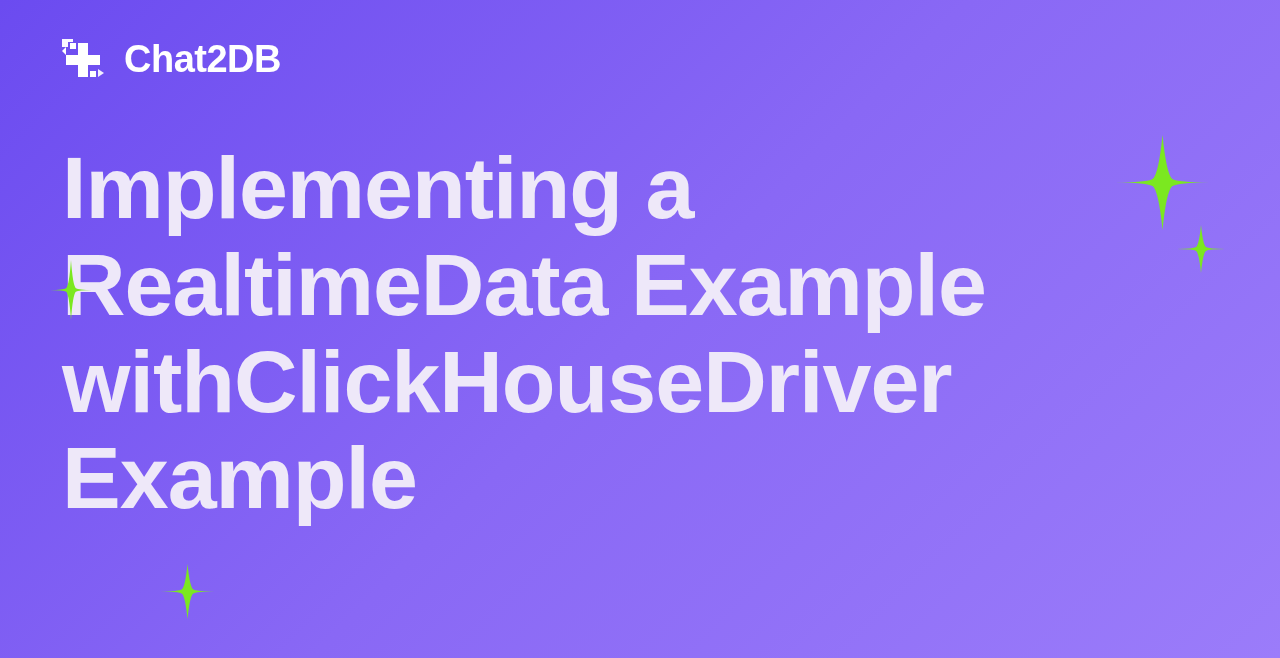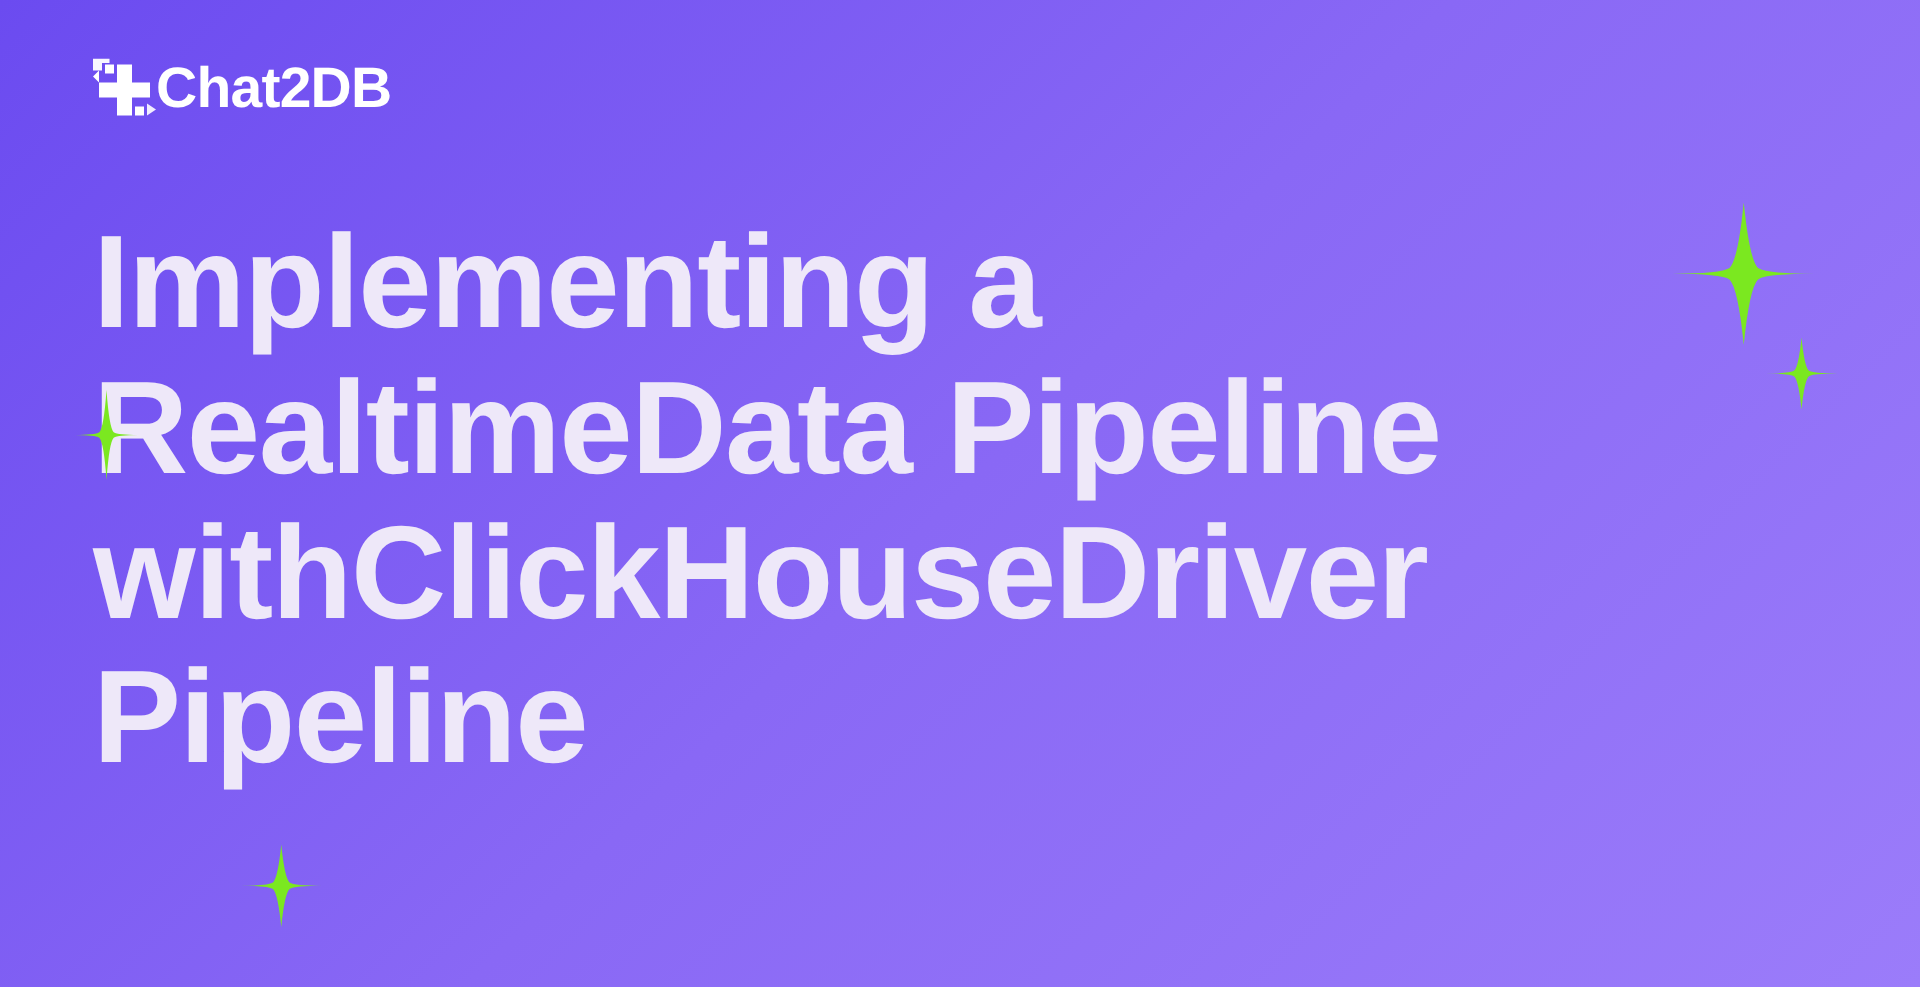--- a/index.html
+++ b/index.html
@@ -14,21 +14,21 @@
       font-family: -apple-system, BlinkMacSystemFont, 'Segoe UI', Arial, sans-serif;
       position: relative;
       overflow: hidden;
     }
     .logo-container {
       position: absolute;
       top: 38px;
       left: 62px;
       display: flex;
       align-items: center;
-      gap: 0;
+      gap: 20px;
     }
     .logo-mark {
       width: 42px;
       height: 42px;
       position: relative;
     }
     .logo-text {
       color: #FFFFFF;
       font-size: 38px;
       font-weight: 800;
@@ -78,21 +78,21 @@
       <path d="M 4 8 L 0 12 L 4 16 Z" fill="#FFFFFF"></path>
       <path d="M 0 0 L 11 0 L 11 3 L 6 3 L 6 8 L 0 8 Z" fill="#FFFFFF" opacity="0.95"></path>
       <path d="M 28 32 L 28 38 L 34 38 L 34 32 Z" fill="#FFFFFF"></path>
       <path d="M 36 30 L 42 34 L 36 38 Z" fill="#FFFFFF" opacity="0.9"></path>
     </svg>
   </div>
   <div class="logo-text">Chat2DB</div>
 </div>
 
 <div class="title-container">
-  <h1 class="title">Implementing a RealtimeData Pipeline withClickHouseDriver Pipeline</h1>
+  <h1 class="title">Implementing a RealtimeData Example withClickHouseDriver Example</h1>
 </div>
 
 <div class="sparkle sparkle-top-right">
   <svg width="95" height="95" viewBox="0 0 100 100">
     <path d="M 50 0 Q 54 40 60 46 Q 66 50 100 50 Q 66 50 60 54 Q 54 60 50 100 Q 46 60 40 54 Q 34 50 0 50 Q 34 50 40 46 Q 46 40 50 0 Z" fill="#7BE820"></path>
   </svg>
 </div>
 
 <div class="sparkle sparkle-right-small">
   <svg width="48" height="48" viewBox="0 0 100 100">

